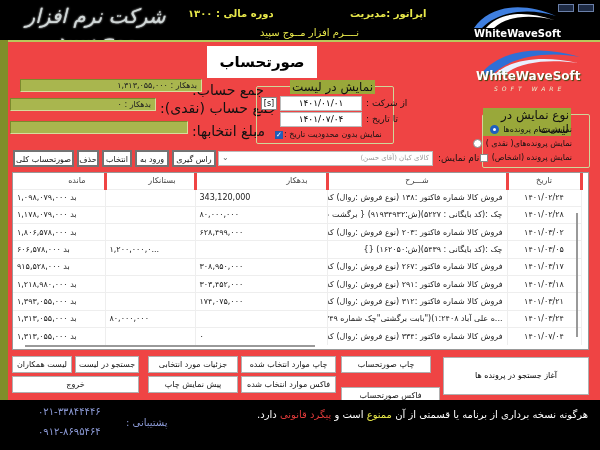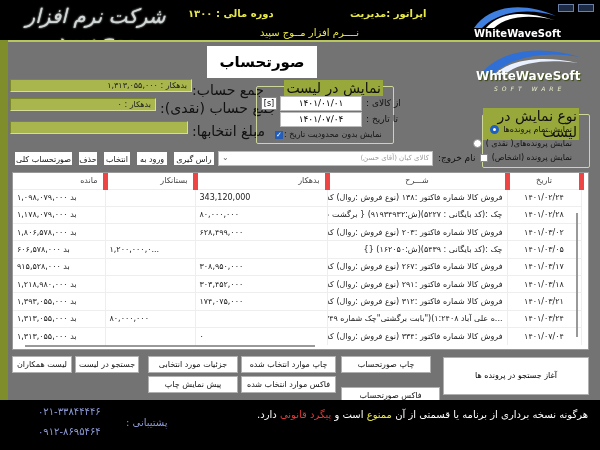--- a/index.html
+++ b/index.html
@@ -36,21 +36,21 @@
     .logo-top .wave { position: absolute; left: 0; top: 0; width: 90px; height: 28px; }
     .logo-top .wtext {
       position: absolute; left: 4px; top: 26px; color: #fff; font-size: 10px; font-weight: bold;
     }
     .winbtn {
       position: absolute; top: 4px; width: 16px; height: 8px;
       border: 1px solid #6a7fa8; background: #1d2a44;
     }
     .main {
       position: absolute; left: 0; top: 40px; width: 600px; height: 360px;
-      background: #737373; border-top: 2px solid #b9c75a;
+      background: #ef4444; border-top: 2px solid #b9c75a;
     }
     .left-strip {
       position: absolute; left: 0; top: 40px; width: 8px; height: 360px; background: #7f8e2a;
     }
     .title-box {
       position: absolute; left: 207px; top: 4px; width: 110px; height: 32px;
       background: #fff; text-align: center; font-size: 15px; font-weight: bold;
       line-height: 32px; direction: rtl; color: #000;
     }
     .sum-label {
@@ -59,22 +59,22 @@
     .sum-field {
       position: absolute; height: 13px; background: #a9b64e;
       border: 1px solid #d6dd9c; border-top-color: #7c8a2c; border-left-color: #7c8a2c;
       font-size: 8px; color: #222; direction: rtl; padding: 1px 4px; line-height: 10px;
       display: flex; justify-content: space-between;
     }
     .group-box {
       position: absolute; border: 1px solid #cfd69a; border-radius: 2px;
     }
     .group-title {
-      position: absolute; top: -7px; right: 10px; background: #99a83a;
-      font-size: 14px; color: #111; direction: rtl; padding: 0 2px;
+      position: absolute; top: -7px; right: 18px; background: #99a83a;
+      font-size: 12px; color: #111; direction: rtl; padding: 0 2px;
     }
     .date-label { position: absolute; font-size: 9px; color: #111; direction: rtl; }
     .date-input {
       position: absolute; height: 15px; background: #fff; border: 1px solid #bbb;
       font-size: 9px; text-align: center; line-height: 13px;
     }
     .s-btn {
       position: absolute; width: 16px; height: 13px; background: #fff; border: 1px solid #888;
       font-size: 8px; text-align: center; line-height: 11px;
     }
@@ -100,21 +100,21 @@
     .inst-label { position: absolute; left: 438px; top: 111px; font-size: 9px; direction: rtl; color: #111; }
     .tbtn {
       position: absolute; top: 108px; height: 17px; background: #fff; border: 2px solid #737373;
       font-size: 8px; text-align: center; line-height: 15px; direction: rtl; color: #111;
     }
     .grid {
       position: absolute; left: 12px; top: 130px; width: 577px; height: 178px;
       background: #fff; border: 1px solid #999; overflow: hidden;
     }
     .grid table { border-collapse: collapse; width: 568px; font-size: 8px; color: #222; table-layout: fixed; }
-    .grid th { font-weight: normal; height: 16px; text-align: right; direction: rtl; padding: 0 5px; border-right: 5px solid #ef4444; color: #444; }
+    .grid th { font-weight: normal; height: 16px; text-align: right; direction: rtl; padding: 0 18px; border-right: 3px solid #ef4444; color: #444; }
     .grid td { height: 17.3px; border-top: 1px solid #eee; border-right: 1px solid #eee; padding: 0 4px; white-space: nowrap; overflow: hidden; }
     .grid td.num { direction: ltr; text-align: left; }
     .grid td.desc { direction: rtl; text-align: right; }
     .grid td.date { text-align: center; }
     .vscroll { position: absolute; right: 10px; top: 40px; width: 2px; height: 124px; background: #999; }
     .hscroll { position: absolute; left: 12px; bottom: 2px; width: 290px; height: 2px; background: #999; }
     .bbtn {
       position: absolute; height: 17px; background: #fff; border: 1px solid #b0b0b0;
       font-size: 8px; text-align: center; line-height: 15px; direction: rtl; color: #111;
     }
@@ -145,34 +145,34 @@
     <div class="wtext">WhiteWaveSoft</div>
   </div>
   <div class="winbtn" style="left:558px;"></div>
   <div class="winbtn" style="left:578px;"></div>
 </div>
 
 <div class="main">
   <div class="title-box">صورتحساب</div>
 
   <div class="sum-label" style="left:192px; top:40px;">جمع حساب:</div>
-  <div class="sum-field" style="left:10px; top:37px; width:182px;">
+  <div class="sum-field" style="left:20px; top:37px; width:182px;">
     <span>بدهکار : ۱,۳۱۳,۰۵۵,۰۰۰</span>
   </div>
   <div class="sum-label" style="left:160px; top:58px;">جمع حساب (نقدی):</div>
   <div class="sum-field" style="left:10px; top:56px; width:146px;">
     <span>بدهکار : ۰</span>
   </div>
   <div class="sum-label" style="left:192px; top:81px;">مبلغ انتخابها:</div>
   <div class="sum-field" style="left:10px; top:79px; width:178px;"></div>
 
   <div class="group-box" style="left:256px; top:44px; width:138px; height:58px;">
     <div class="group-title">نمایش در لیست</div>
   </div>
-  <div class="date-label" style="left:366px; top:56px;">از کالای :</div>
+  <div class="date-label" style="left:366px; top:56px;">از شرکت :</div>
   <div class="date-input" style="left:280px; top:54px; width:82px;">۱۴۰۱/۰۱/۰۱</div>
   <div class="s-btn" style="left:261px; top:55px;">[s]</div>
   <div class="date-label" style="left:366px; top:72px;">تا تاریخ :</div>
   <div class="date-input" style="left:280px; top:70px; width:82px;">۱۴۰۱/۰۷/۰۴</div>
   <div class="date-label" style="left:284px; top:88px; font-size:8px;">نمایش بدون محدودیت تاریخ :</div>
   <div class="chk" style="left:275px; top:89px;">✓</div>
 
   <div class="logo-mid">
     <svg viewBox="0 0 120 30" width="120" height="30" style="position:absolute;left:0;top:0;">
       <path d="M10 30 C 30 4, 70 0, 110 12 C 80 6, 42 10, 22 30 Z" fill="#2f6fd6"></path>
@@ -191,21 +191,21 @@
   </div>
   <div class="radio-row" style="top:97px;padding-left:28px;">
     <span>نمایش پرونده‌های( نقدی )</span>
     <span class="radio"></span>
   </div>
   <div class="radio-row" style="top:111px;">
     <span>نمایش پرونده (اشخاص)</span>
     <span class="sq"></span>
   </div>
 
-  <div class="inst-label">نام خروج:</div>
+  <div class="inst-label">نام نمایش:</div>
   <div class="combo">
     <span class="arrow">⌄</span>
     <span class="val">کالای کیان (آقای حسن)</span>
   </div>
   <div class="tbtn" style="left:172px; width:44px;">راس گیری</div>
   <div class="tbtn" style="left:135px; width:34px;">ورود به</div>
   <div class="tbtn" style="left:102px; width:30px;">انتخاب</div>
   <div class="tbtn" style="left:77px; width:22px;">حذف</div>
   <div class="tbtn" style="left:13px; width:61px;">صورتحساب کلی</div>
 
@@ -299,20 +299,21 @@
 
   <div class="search-big">آغاز جستجو در پرونده ها</div>
   <div class="bbtn" style="left:341px; top:314px; width:90px;">چاپ صورتحساب</div>
   <div class="bbtn" style="left:241px; top:314px; width:95px;">چاپ موارد انتخاب شده</div>
   <div class="bbtn" style="left:148px; top:314px; width:90px;">جزئیات مورد انتخابی</div>
   <div class="bbtn" style="left:75px; top:314px; width:64px;">جستجو در لیست</div>
   <div class="bbtn" style="left:12px; top:314px; width:60px;">لیست همکاران</div>
   <div class="bbtn" style="left:341px; top:334px; width:99px;margin-top:11px;">فاکس صورتحساب</div>
   <div class="bbtn" style="left:241px; top:334px; width:95px;">فاکس موارد انتخاب شده</div>
   <div class="bbtn" style="left:148px; top:334px; width:90px;">پیش نمایش چاپ</div>
+  <div class="bbtn" style="left:12px; top:334px; width:127px;">خروج</div>
 </div>
 <div class="left-strip"></div>
 
 <div class="footer">
   <div class="copyright">
     <div><span>هرگونه نسخه برداری از برنامه یا قسمتی از آن </span><span class="yellow">ممنوع</span><span> است و </span><span class="red">پیگرد قانونی</span><span> دارد.</span></div>
   </div>
   <div class="support-label">پشتیبانی :</div>
   <div class="phone" style="top:6px;">۰۲۱-۳۳۸۴۴۴۴۶</div>
   <div class="phone" style="top:26px;">۰۹۱۲-۸۶۹۵۴۶۴</div>

